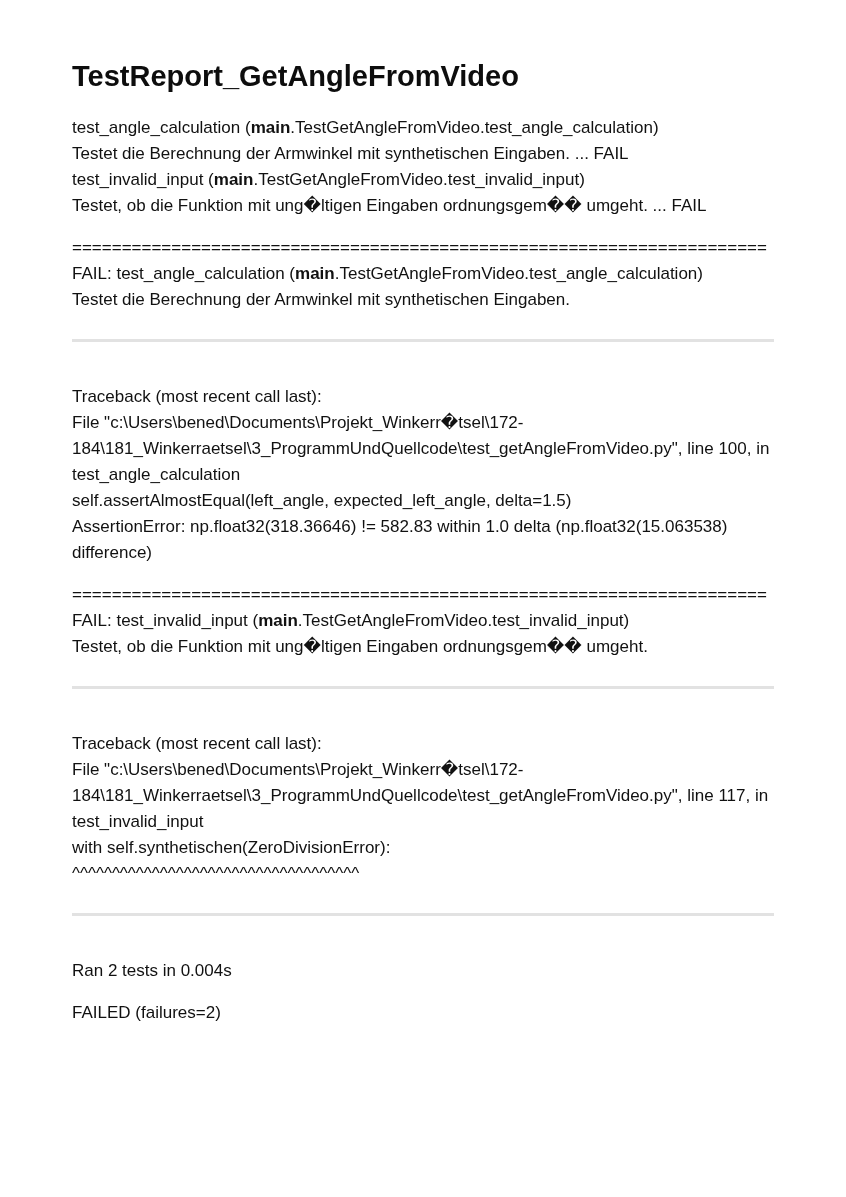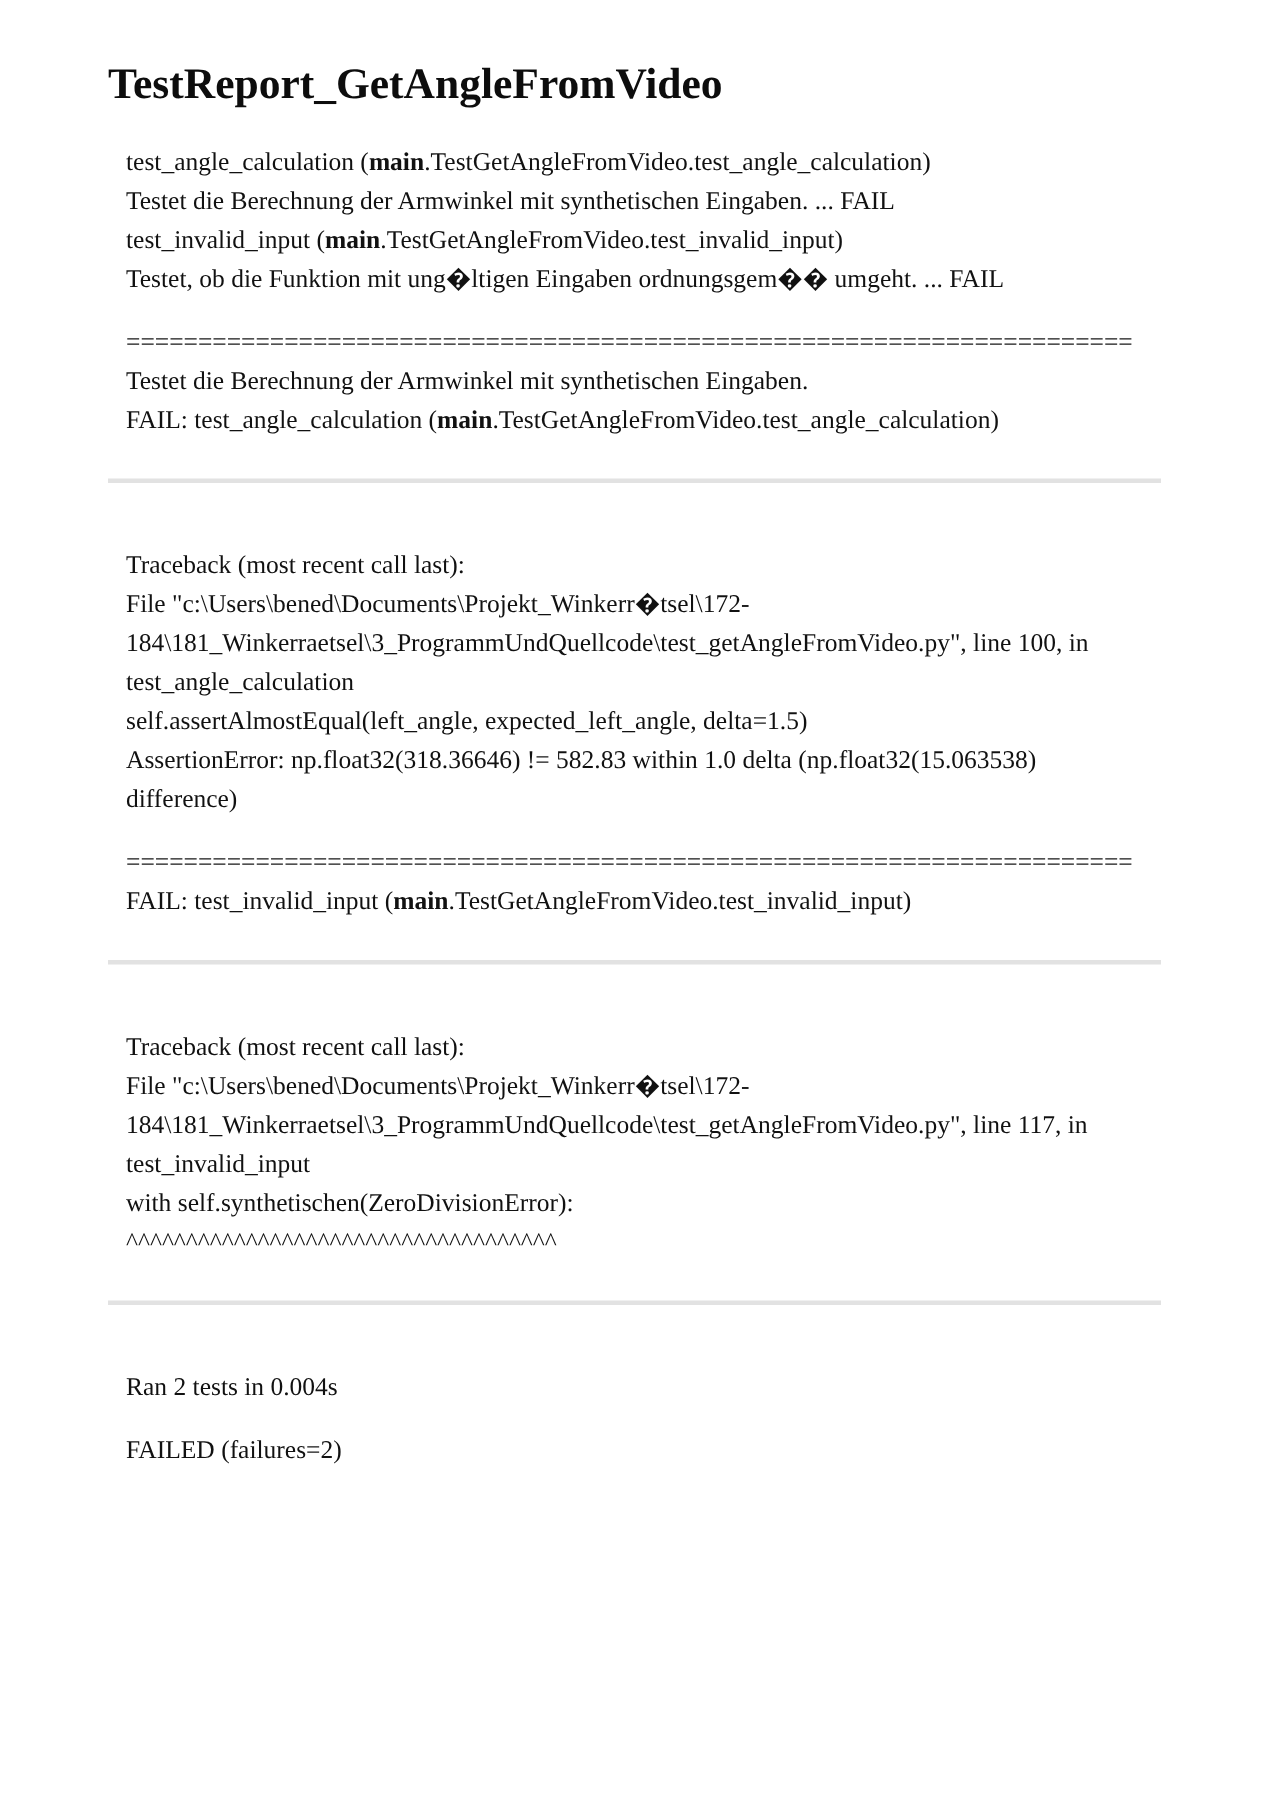--- a/index.html
+++ b/index.html
@@ -8,34 +8,33 @@
     height: 1197px;
     box-sizing: border-box;
     overflow: hidden;
     font-family: "Liberation Sans", "DejaVu Sans", sans-serif;
     color: #111111;
   }
   .page {
     box-sizing: border-box;
     width: 846px;
     height: 841px;
-    padding: 40px 72px 0 72px;
-    font-family: Liberation Serif, serif;
+    padding: 60px 72px 0 72px;
   }
   h1.doc-title {
     font-size: 29px;
     line-height: 1.15;
     font-weight: 700;
     margin: 0 0 22px 0;
     color: #0d0d0d;
   }
   p.para {
     font-size: 17px;
     line-height: 26px;
-    margin: 16px 12px;
+    margin: 16px 0;
     word-wrap: break-word;
     overflow-wrap: break-word;
   }
   .line { display: block; }
   .seg { display: inline; }
   b.mod { font-weight: 700; }
   hr.rule {
     border: none;
     height: 3px;
     background: #e2e2e2;
@@ -52,36 +51,37 @@
 
   <p class="para">
     <span class="line"><span class="seg">test_angle_calculation (</span><b class="mod">main</b><span class="seg">.TestGetAngleFromVideo.test_angle_calculation)</span></span>
     <span class="line">Testet die Berechnung der Armwinkel mit synthetischen Eingaben. ... FAIL</span>
     <span class="line"><span class="seg">test_invalid_input (</span><b class="mod">main</b><span class="seg">.TestGetAngleFromVideo.test_invalid_input)</span></span>
     <span class="line">Testet, ob die Funktion mit ung�ltigen Eingaben ordnungsgem�� umgeht. ... FAIL</span>
   </p>
 
   <p class="para">
     <span class="line sep-line">======================================================================</span>
+    <span class="line"><span class="seg">FAIL: test_angle_calculation (</span><b class="mod">main</b><span class="seg">.TestGetAngleFromVideo.test_angle_calculation)</span></span>
     <span class="line">Testet die Berechnung der Armwinkel mit synthetischen Eingaben.</span>
-    <span class="line"><span class="seg">FAIL: test_angle_calculation (</span><b class="mod">main</b><span class="seg">.TestGetAngleFromVideo.test_angle_calculation)</span></span>
   </p>
 
   <hr class="rule">
 
   <p class="para">
     <span class="line">Traceback (most recent call last):</span>
     <span class="line">File "c:\Users\bened\Documents\Projekt_Winkerr�tsel\172-184\181_Winkerraetsel\3_ProgrammUndQuellcode\test_getAngleFromVideo.py", line 100, in test_angle_calculation</span>
     <span class="line">self.assertAlmostEqual(left_angle, expected_left_angle, delta=1.5)</span>
     <span class="line">AssertionError: np.float32(318.36646) != 582.83 within 1.0 delta (np.float32(15.063538) difference)</span>
   </p>
 
   <p class="para">
     <span class="line sep-line">======================================================================</span>
     <span class="line"><span class="seg">FAIL: test_invalid_input (</span><b class="mod">main</b><span class="seg">.TestGetAngleFromVideo.test_invalid_input)</span></span>
+    <span class="line">Testet, ob die Funktion mit ung�ltigen Eingaben ordnungsgem�� umgeht.</span>
   </p>
 
   <hr class="rule">
 
   <p class="para">
     <span class="line">Traceback (most recent call last):</span>
     <span class="line">File "c:\Users\bened\Documents\Projekt_Winkerr�tsel\172-184\181_Winkerraetsel\3_ProgrammUndQuellcode\test_getAngleFromVideo.py", line 117, in test_invalid_input</span>
     <span class="line">with self.synthetischen(ZeroDivisionError):</span>
     <span class="line">^^^^^^^^^^^^^^^^^^^^^^^^^^^^^^^^^^^^</span>
   </p>

